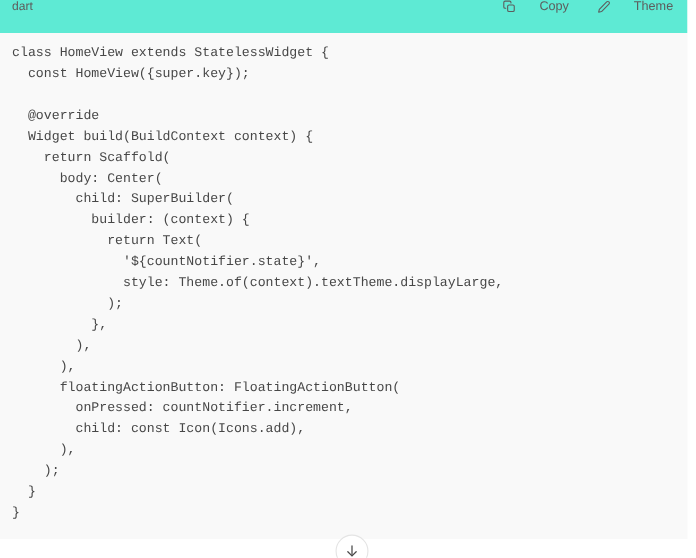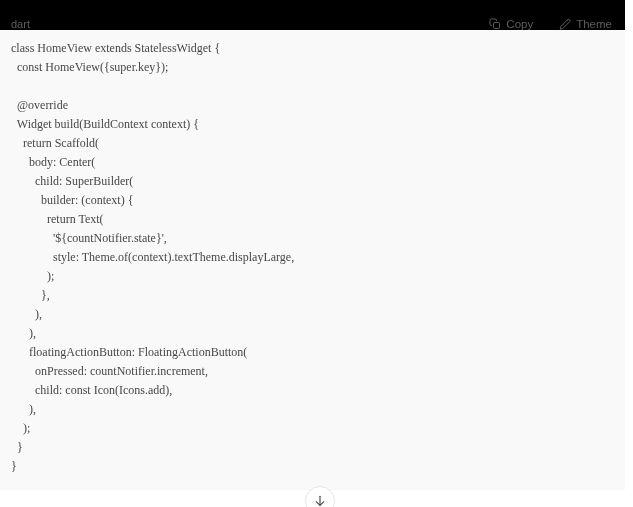--- a/index.html
+++ b/index.html
@@ -16,58 +16,58 @@
   }
   .code-block {
     position: absolute;
     left: 0; top: 0;
     width: 625px; height: 490px;
     background: #f9f9f9;
     overflow: hidden;
   }
   .code-header {
     display: flex;
-    align-items: flex-end;
+    align-items: flex-start;
     justify-content: space-between;
     height: 30px;
     padding: 0 13px 0 11px;
-    background: #000000;
+    background: #5eead4;
   }
   .lang-label {
     font-size: 11px;
     color: #5d5d5d;
   }
   .header-actions {
     display: flex;
     align-items: center;
     gap: 26px;
   }
   .action-btn {
     display: inline-flex;
     align-items: center;
-    gap: 5px;
+    gap: 21px;
     border: none;
     background: transparent;
     color: #5d5d5d;
     font-size: 11.5px;
     font-family: "Liberation Sans", sans-serif;
     cursor: pointer;
     padding: 0;
   }
   .action-btn svg {
     width: 12px; height: 12px;
     stroke: #5d5d5d;
     fill: none;
     stroke-width: 2;
     stroke-linecap: round;
     stroke-linejoin: round;
   }
   pre.code {
     padding: 9px 12px 12px 11px;
-    font-family: Liberation Serif, serif;
+    font-family: Liberation Mono, monospace;
     font-size: 12px;
     line-height: 19px;
     color: #474747;
     white-space: pre;
   }
   .scroll-down {
     position: absolute;
     left: 305px; top: 486px;
     width: 30px; height: 30px;
     border-radius: 50%;

